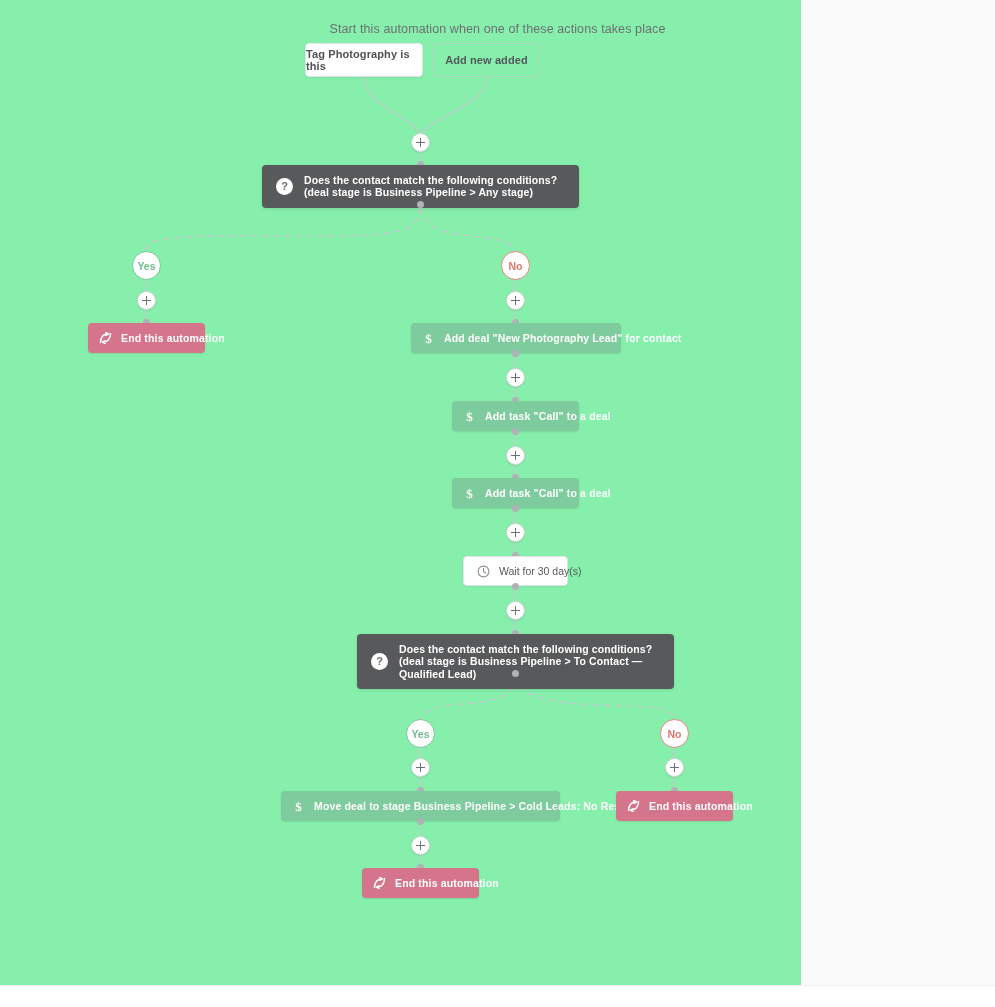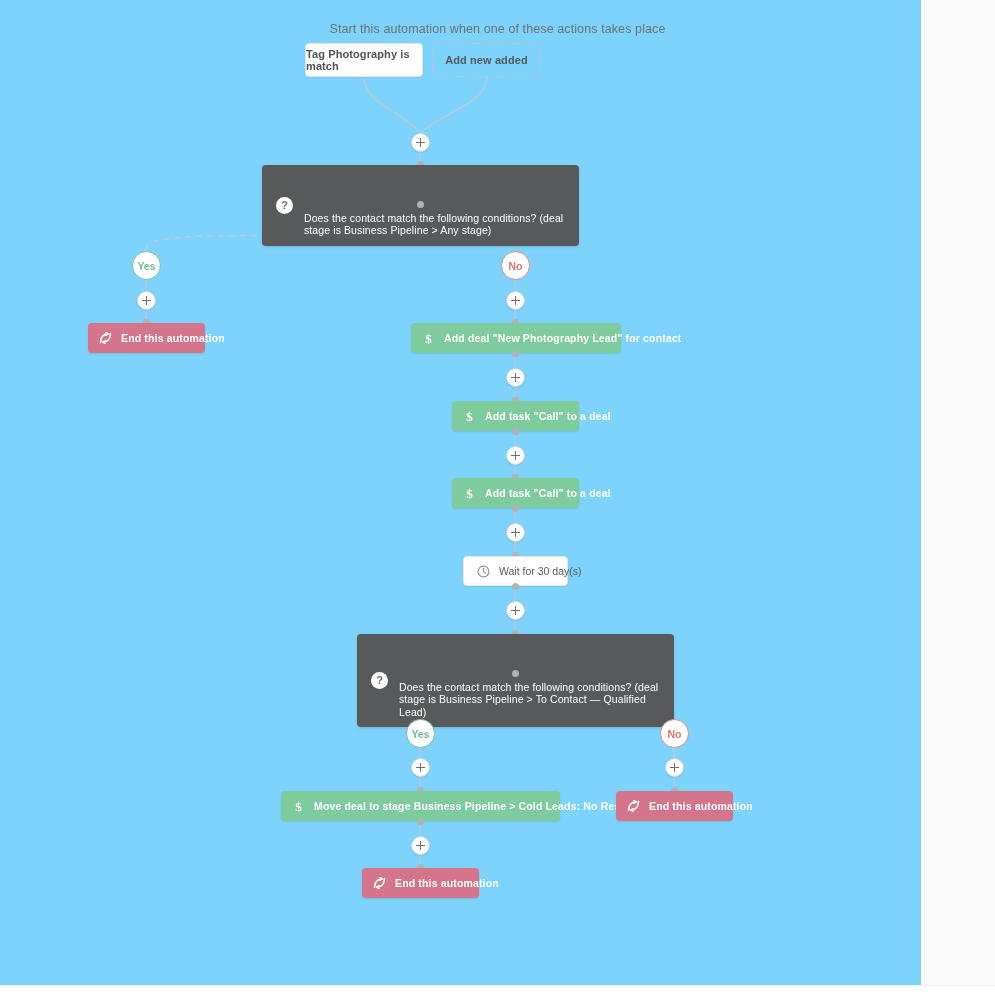--- a/index.html
+++ b/index.html
@@ -12,23 +12,23 @@
 
   body {
     font-family: "Liberation Sans", sans-serif;
     background: #fafafa;
     position: relative;
   }
 
   #canvas {
     position: absolute;
     inset: 0;
-    width: 921px;
+    width: 801px;
     height: 1007px;
-    background: #7dd3fc;
+    background: #86efac;
   }
 
   
   #bottom-edge {
     position: absolute;
     left: 0;
     bottom: 0;
     width: 995px;
     height: 22px;
     background: #ffffff;
@@ -170,25 +170,24 @@
     color: #6d6f71;
     font-size: 11px;
     font-weight: 700;
     display: flex;
     align-items: center;
     justify-content: center;
     line-height: 1;
   }
   .condition .ctext {
     font-size: 10.5px;
-    font-weight: 400;
+    font-weight: 700;
     color: #ffffff;
     line-height: 1.18;
     letter-spacing: .1px;
-    margin-top: 38px;
   }
 
   
   .branch-badge {
     position: absolute;
     width: 29px;
     height: 29px;
     border-radius: 50%;
     background: #ffffff;
     display: flex;
@@ -263,21 +262,21 @@
       <path d="M420,854 L420,870"></path>
 
       <path d="M674,747 L674,758"></path>
       <path d="M674,777 L674,792"></path>
     </g>
   </svg>
 
   <div id="heading">Start this automation when one of these actions takes place</div>
 
   <div class="node start-box solid" style="left:305px; top:43px; width:118px;">
-    <span>Tag Photography is match</span>
+    <span>Tag Photography is this</span>
   </div>
 
   <div class="node start-box dashed" style="left:433px; top:43px; width:107px;">
     <span>Add new added</span>
   </div>
 
   <div class="plus" style="left:411px; top:133px;"></div>
   <div class="dot" style="left:417px; top:161px;"></div>
 
   <div class="condition" style="position:absolute; left:262px; top:165px; width:317px;">

